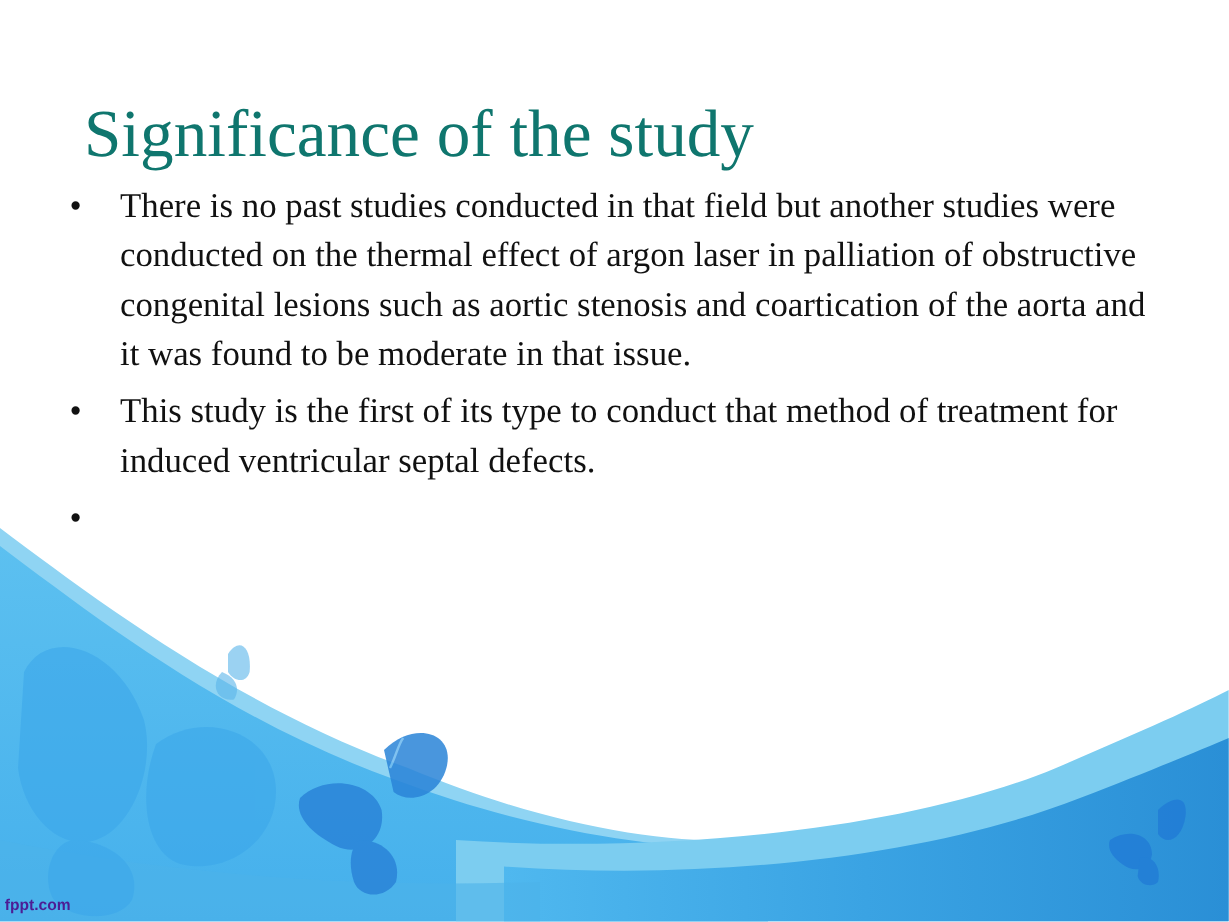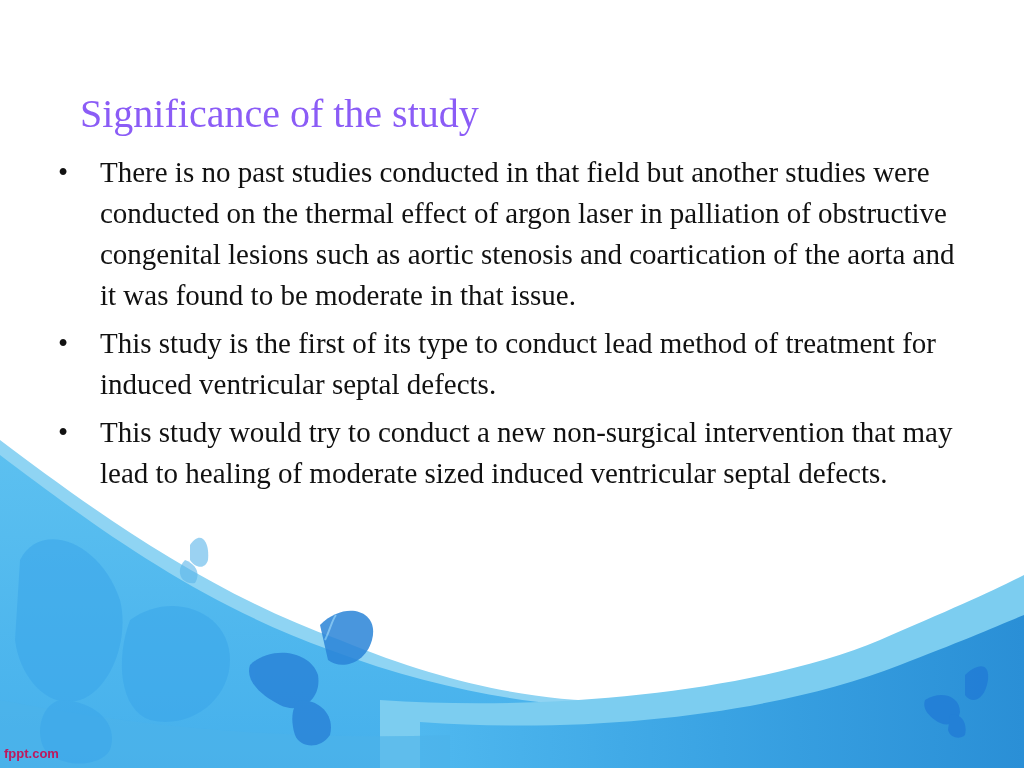--- a/index.html
+++ b/index.html
@@ -5,39 +5,39 @@
   html, body { margin: 0; padding: 0; }
   body {
     width: 1024px; height: 768px; overflow: hidden; position: relative;
     background: #ffffff;
     font-family: "Liberation Serif", "DejaVu Serif", serif;
   }
   .slide { position: absolute; left: 0; top: 0; width: 1024px; height: 768px; }
   .bg { position: absolute; left: 0; top: 0; width: 1024px; height: 768px; }
   .title {
     position: absolute; left: 62px; top: 72px;
-    font-size: 40px; color: #8b5cf6; font-weight: normal; margin: 18px;
+    font-size: 56px; color: #0f766e; font-weight: normal; margin: 8px;
     letter-spacing: 0px;
   }
   .bullets {
     position: absolute; left: 58px; top: 152px; width: 900px;
     margin: 0; padding: 0; list-style: none;
   }
   .bullet {
     position: relative; padding-left: 42px;
     font-size: 29px; line-height: 41px; color: #111111;
     margin-bottom: 7px;
   }
   .bullet .dot {
     position: absolute; left: 0; top: 0; width: 20px;
   }
   .footer-brand {
     position: absolute; left: 4px; top: 746px;
     font-family: "Liberation Sans", "DejaVu Sans", sans-serif;
-    font-size: 13px; font-weight: bold; color: #be185d;
+    font-size: 13px; font-weight: bold; color: #4c1d95;
   }
 </style>
 </head>
 <body>
 
 <div class="slide">
 
   <svg class="bg" viewBox="0 0 1024 768" xmlns="http://www.w3.org/2000/svg">
     <defs>
       <linearGradient id="gDark" x1="0" y1="0" x2="1" y2="0">
@@ -86,22 +86,21 @@
 
   <h1 class="title">Significance of the study</h1>
 
   <ul class="bullets">
     <li class="bullet">
       <span class="dot">•</span>
       <span>There is no past studies conducted in that field but another studies were conducted on the thermal effect of argon laser in palliation of obstructive congenital lesions such as aortic stenosis and coartication of the aorta and it was found to be moderate in that issue.</span>
     </li>
     <li class="bullet">
       <span class="dot">•</span>
-      <span>This study is the first of its type to conduct lead method of treatment for induced ventricular septal defects.</span>
+      <span>This study is the first of its type to conduct that method of treatment for induced ventricular septal defects.</span>
     </li>
     <li class="bullet">
       <span class="dot">•</span>
-      <span>This study would try to conduct a new non-surgical intervention that may lead to healing of moderate sized induced ventricular septal defects.</span>
     </li>
   </ul>
 
   <div class="footer-brand">fppt.com</div>
 </div>
 
 </body></html>

